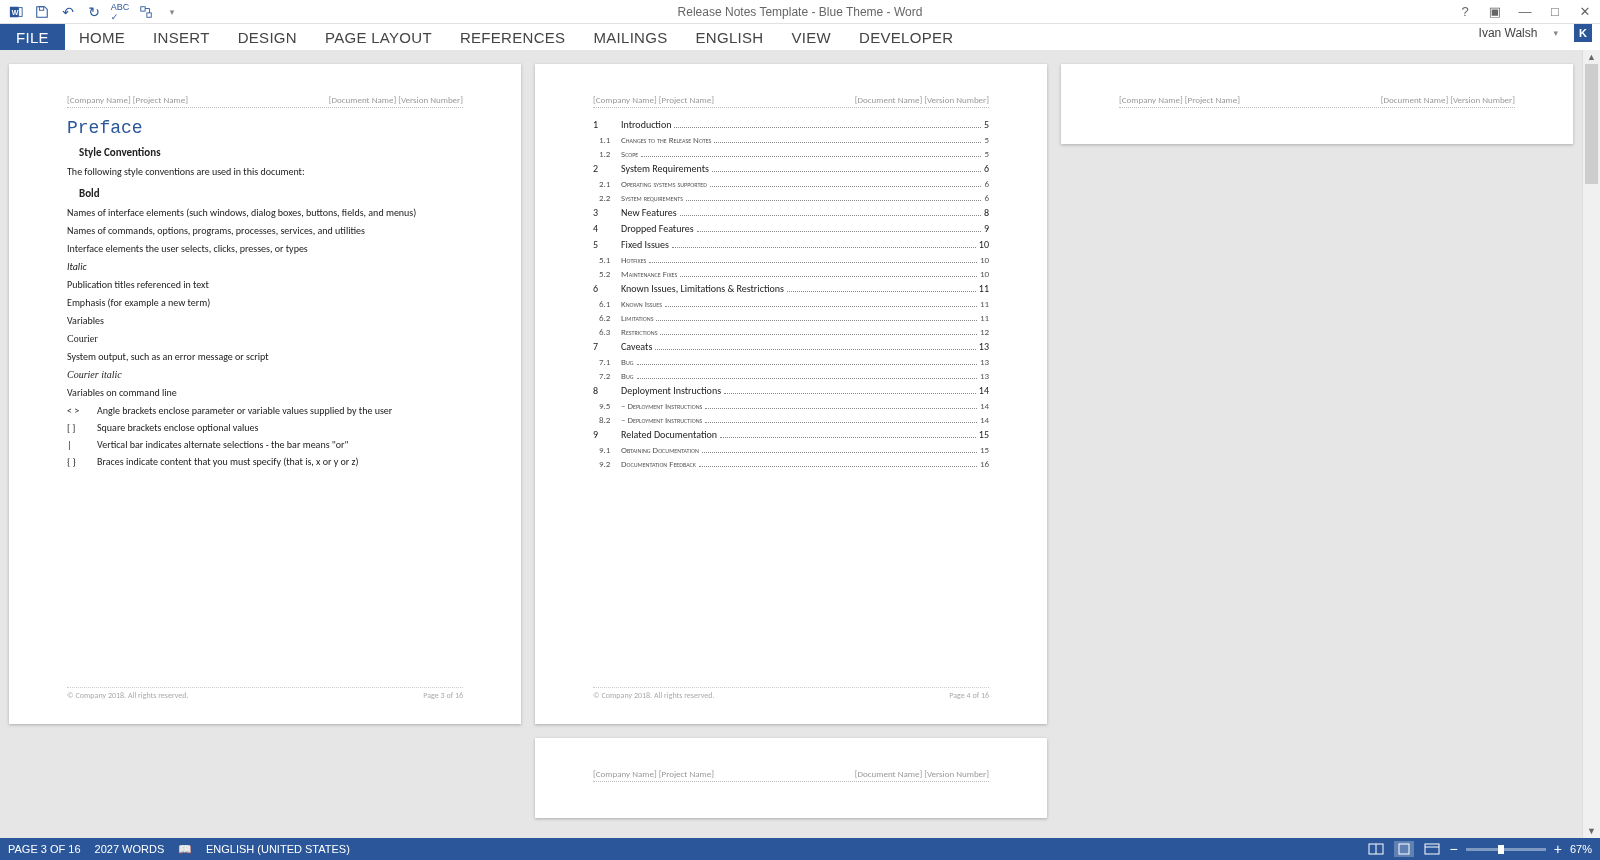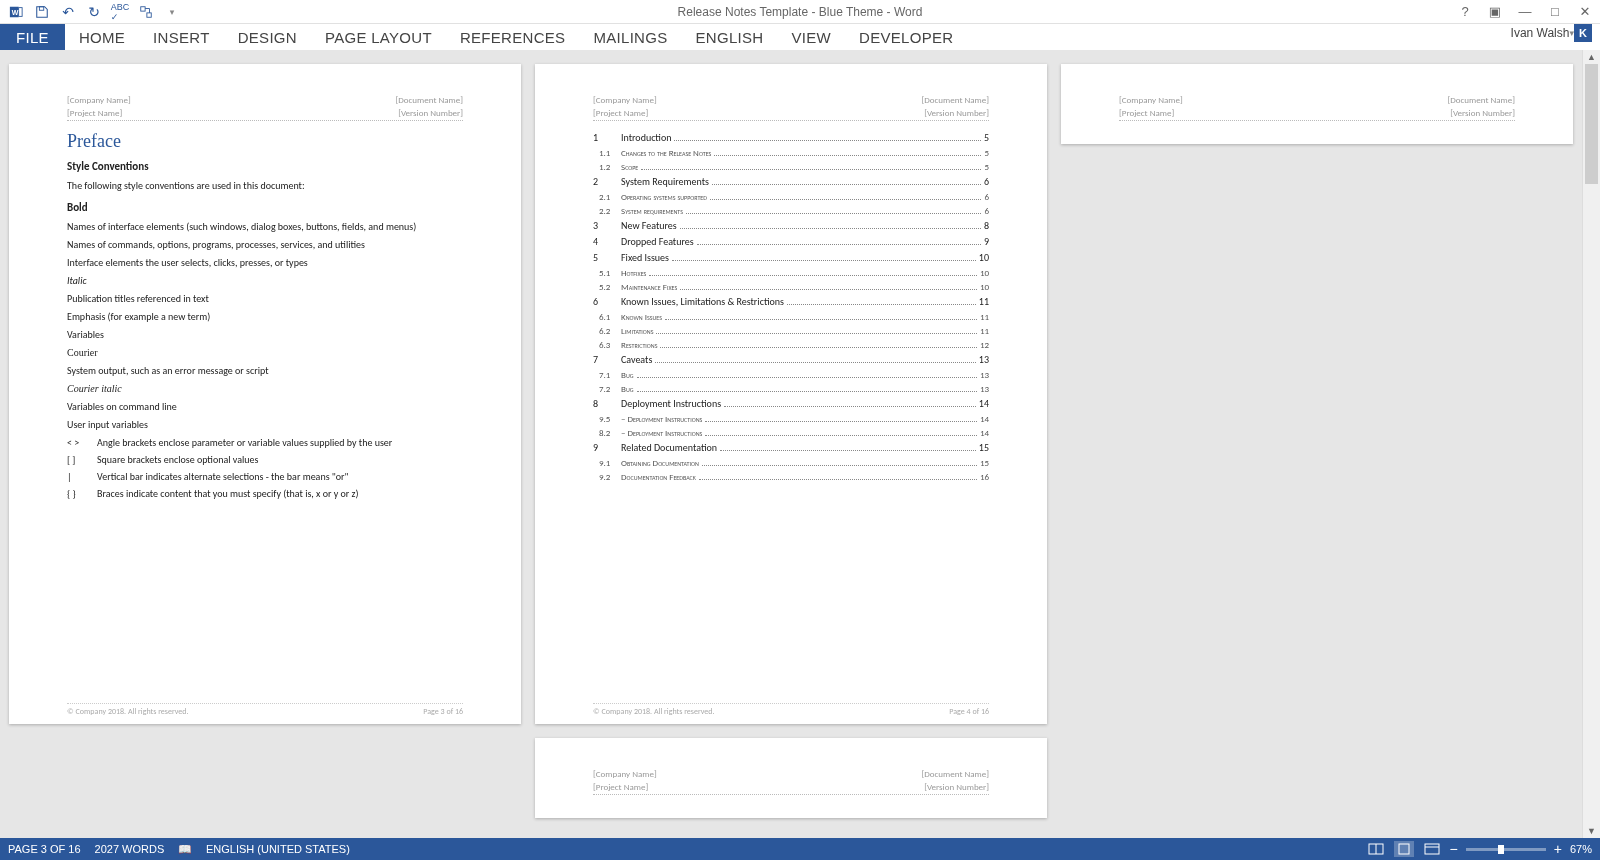--- a/index.html
+++ b/index.html
@@ -7,37 +7,37 @@
 .titlebar{height:24px;background:#fff;display:flex;align-items:center;position:relative;border-bottom:1px solid #e1e1e1}
 .qat{display:flex;align-items:center;gap:2px;padding-left:4px}
 .qat-item{width:24px;height:22px;display:flex;align-items:center;justify-content:center;color:#2b579a;font-size:14px}
 .qat-item svg{width:14px;height:14px}
 .title-text{position:absolute;left:50%;transform:translateX(-50%);color:#666;font-size:12px}
 .win-controls{position:absolute;right:4px;display:flex;gap:8px;color:#666}
 .win-controls span{width:22px;text-align:center;font-size:13px}
 .ribbon-tabs{height:26px;background:#fff;display:flex;align-items:stretch;position:relative}
 .tab{padding:0 14px;display:flex;align-items:center;font-size:15px;color:#444;cursor:pointer;letter-spacing:.3px}
 .tab.file{background:#2b579a;color:#fff;padding:0 16px}
-.user-area{position:absolute;right:8px;display:flex;align-items:center;gap:0;font-size:12px;color:#444}
+.user-area{position:absolute;right:8px;display:flex;align-items:center;gap:16px;font-size:12px;color:#444}
 .user-badge{width:18px;height:18px;background:#2b579a;color:#fff;display:flex;align-items:center;justify-content:center;font-size:11px;font-weight:bold}
 .canvas{position:absolute;top:50px;left:0;right:18px;bottom:22px;background:#e6e6e6;overflow:hidden;display:flex;flex-wrap:wrap;justify-content:center;gap:14px;padding:14px 0;align-content:flex-start}
 .page{width:512px;height:660px;background:#fff;box-shadow:0 1px 3px rgba(0,0,0,.25);position:relative;padding:30px 58px 30px 58px;font-family:Calibri,Arial,sans-serif}
 .page.partial{height:80px;overflow:hidden}
 .doc-header{border-bottom:1px dotted #bbb;padding-bottom:2px;margin-bottom:10px;display:flex;justify-content:space-between;font-size:9px;color:#999}
-.doc-header .hline{display:flex;flex-direction:column;gap:2px}
+.doc-header .hline{display:flex;flex-direction:row;gap:2px}
 .doc-header .hline.right{text-align:right}
-.h1{color:#2b579a;font-size:18px;font-weight:400;font-family:Liberation Serif, serif}
+.h1{color:#2b579a;font-size:18px;font-weight:400;font-family:Liberation Mono, monospace}
 .h1.toc{font-size:22px;letter-spacing:.5px}
-.h2{font-weight:bold;font-size:11px;margin:8px 0 6px;color:#222}
+.h2{font-weight:bold;font-size:11px;margin:8px 12px 6px;color:#222}
 .body-text{font-size:10px;color:#222;margin:4px 0;line-height:1.4}
 .italic{font-style:italic}
 .mono{font-family:Liberation Serif, serif}
 .sym-row{display:flex;font-size:10px;color:#222;margin:4px 0}
 .sym-row .sym{width:30px}
-.doc-footer{position:absolute;bottom:8px;left:58px;right:58px;display:flex;justify-content:space-between;font-size:8px;color:#aaa;border-top:1px dotted #ccc;padding-top:2px}
+.doc-footer{position:absolute;bottom:24px;left:58px;right:58px;display:flex;justify-content:space-between;font-size:8px;color:#aaa;border-top:1px dotted #ccc;padding-top:2px}
 .toc-row{display:flex;align-items:baseline;font-size:10px;margin:3px 0;color:#222}
 .toc-row.sub{font-size:9px;color:#555}
 .toc-row.sub .toc-title{font-variant:small-caps}
 .toc-num{width:28px;flex-shrink:0}
 .toc-row.sub .toc-num{padding-left:6px}
 .toc-title{flex-shrink:0}
 .toc-dots{flex:1;border-bottom:1px dotted #888;margin:0 3px 2px 3px}
 .toc-pg{flex-shrink:0}
 .vscroll{position:absolute;top:50px;right:0;width:18px;bottom:22px;background:#f0f0f0;border-left:1px solid #ddd}
 .vscroll-thumb{position:absolute;top:14px;left:2px;right:2px;height:120px;background:#cdcdcd}
@@ -131,21 +131,20 @@
     <div class="body-text">Names of commands, options, programs, processes, services, and utilities</div>
     <div class="body-text">Interface elements the user selects, clicks, presses, or types</div>
     <div class="body-text italic">Italic</div>
     <div class="body-text">Publication titles referenced in text</div>
     <div class="body-text">Emphasis (for example a new term)</div>
     <div class="body-text">Variables</div>
     <div class="body-text mono">Courier</div>
     <div class="body-text">System output, such as an error message or script</div>
     <div class="body-text italic mono">Courier italic</div>
     <div class="body-text">Variables on command line</div>
-    <div class="body-text">User input variables</div>
     <div id="sym-container">
         <div class="sym-row">
           <span class="sym">&lt; &gt;</span>
           <span>Angle brackets enclose parameter or variable values supplied by the user</span>
         </div>
         <div class="sym-row">
           <span class="sym">[ ]</span>
           <span>Square brackets enclose optional values</span>
         </div>
         <div class="sym-row">

